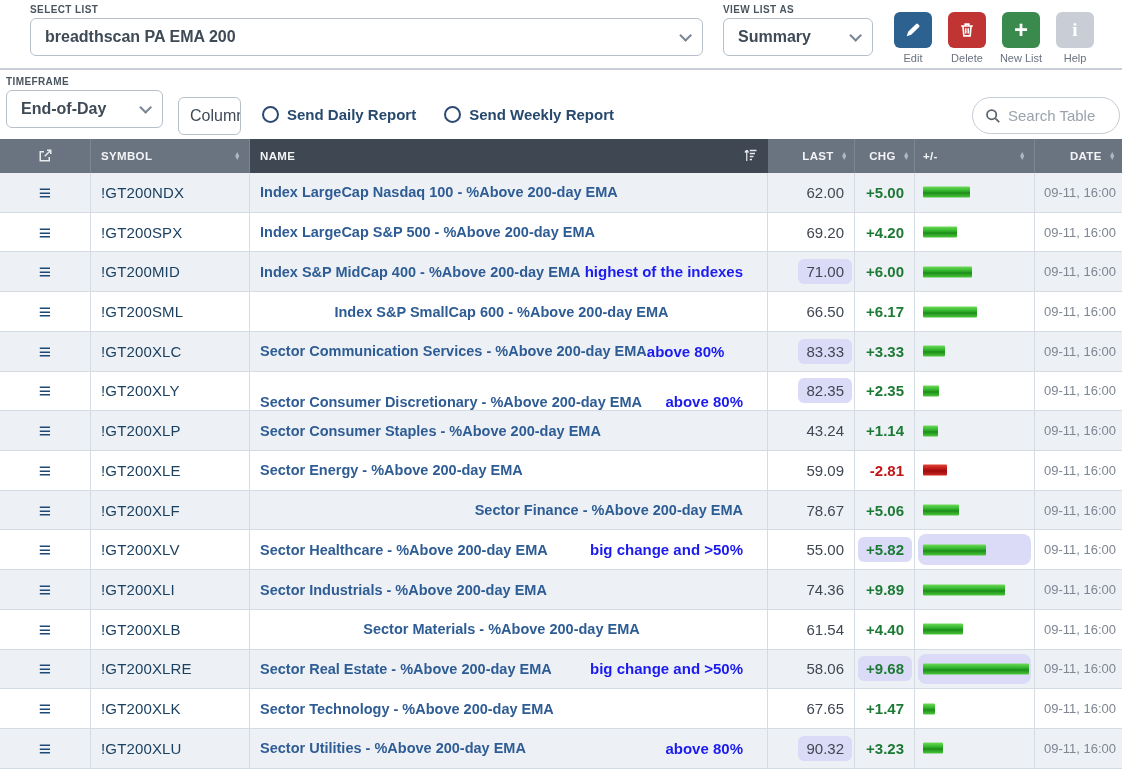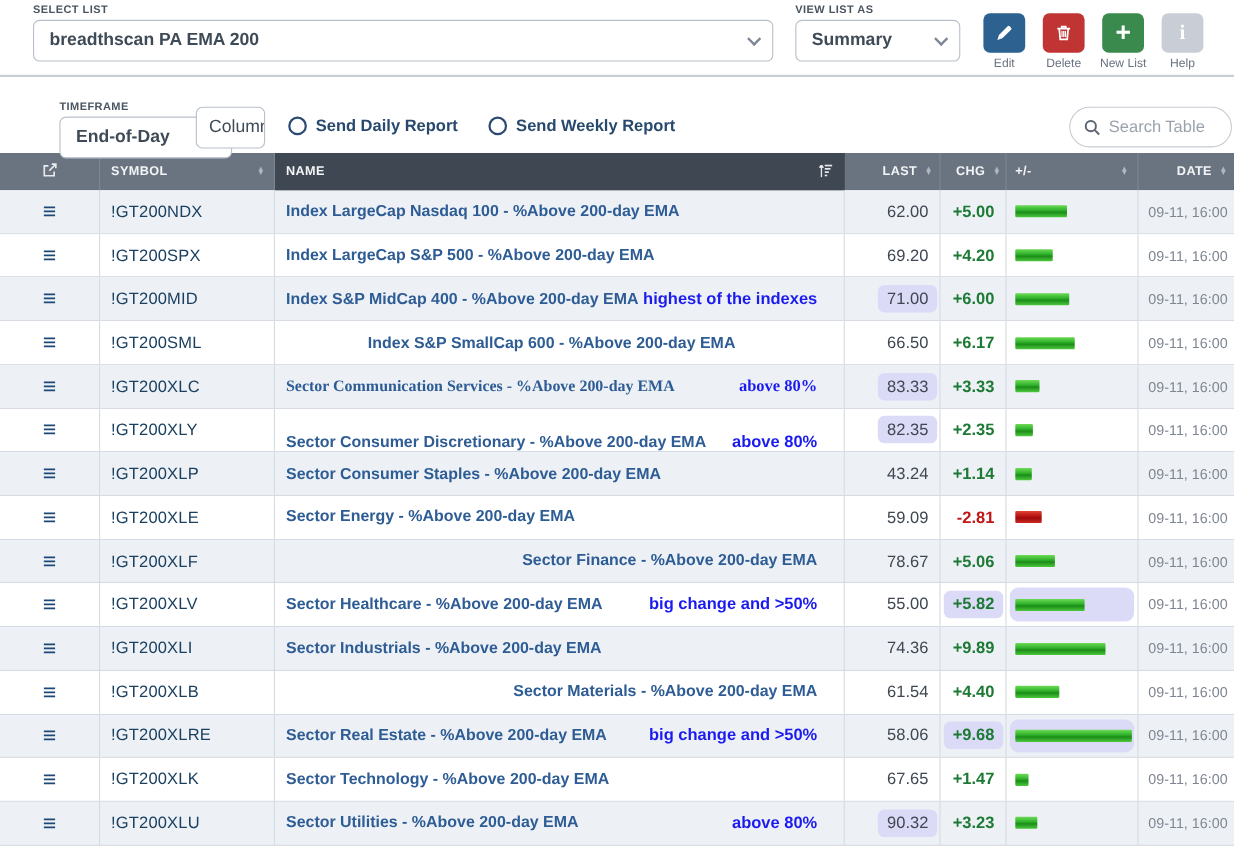--- a/index.html
+++ b/index.html
@@ -25,21 +25,21 @@
   .action { display:flex; flex-direction:column; align-items:center; width:40px; }
   .abtn { width:38px; height:36px; border:none; border-radius:6px; display:flex; align-items:center;
           justify-content:center; cursor:pointer; color:#fff; }
   .abtn svg { display:block; }
   .alabel { font-size:11px; color:#6a7280; margin-top:4px; white-space:nowrap; }
   .plus-glyph { font-size:24px; font-weight:bold; line-height:1; color:#fff; }
   .info-glyph { font-family:"Liberation Serif", serif; font-size:19px; font-weight:bold; color:#fff; }
 
   
   .toolbar-second { height:69px; position:relative; background:#fff; }
-  .tf-field { position:absolute; left:6px; top:22px;margin-left:48px; }
+  .tf-field { position:absolute; left:6px; top:6px; }
   .columns-btn { position:absolute; left:178px; top:27px; height:38px; width:63px; border:1px solid #b7c0ca;
                  border-radius:6px; background:#fff; font-size:16px; color:#3e4a56; text-align:left;
                  padding-left:11px; white-space:nowrap; overflow:hidden; cursor:pointer;
                  font-family:"Liberation Sans", sans-serif; }
   .radios { position:absolute; left:262px; top:36px; display:flex; gap:28px; }
   .radio-item { display:flex; align-items:center; gap:8px; cursor:pointer; }
   .radio-circle { width:17px; height:17px; border:2px solid #2c4a73; border-radius:50%; background:#fff; flex:none; }
   .radio-label { font-size:15px; font-weight:bold; color:#27496d; white-space:nowrap; }
   .search-pill { position:absolute; right:2px; top:27px; width:148px; height:37px; border:1.5px solid #c6ccd4;
                  border-radius:19px; display:flex; align-items:center; padding:0 10px 0 12px; background:#fff; }
@@ -334,21 +334,21 @@
       <span class="datetxt">09-11, 16:00</span>
     </div>
   </div>
         <div class="row alt">
     <div class="cell c-menu">
       <span class="burger">≡</span>
     </div>
     <div class="cell c-symbol" style="padding-left:10px;">
       <span class="sym">!GT200XLC</span>
     </div>
-    <div class="cell c-name" style="justify-content:space-between; padding:0 10px;font-family:Liberation Serif, serif;">
+    <div class="cell c-name" style="justify-content:flex-start; padding:0 10px;">
       <a class="name-link">Sector Communication Services - %Above 200-day EMA</a>
       <span class="annotation">above 80%</span>
     </div>
     <div class="cell c-last">
       <span class="val hl">83.33</span>
     </div>
     <div class="cell c-chg">
       <span class="val chg pos">+3.33</span>
     </div>
     <div class="cell c-bar">
@@ -509,21 +509,21 @@
       <span class="datetxt">09-11, 16:00</span>
     </div>
   </div>
         <div class="row">
     <div class="cell c-menu">
       <span class="burger">≡</span>
     </div>
     <div class="cell c-symbol" style="padding-left:10px;">
       <span class="sym">!GT200XLB</span>
     </div>
-    <div class="cell c-name" style="justify-content:flex-end; padding:0 10px;">
+    <div class="cell c-name" style="justify-content:center; padding:0 10px;">
       <a class="name-link">Sector Materials - %Above 200-day EMA</a>
       <span class="annotation"></span>
     </div>
     <div class="cell c-last">
       <span class="val">61.54</span>
     </div>
     <div class="cell c-chg">
       <span class="val chg pos">+4.40</span>
     </div>
     <div class="cell c-bar">

